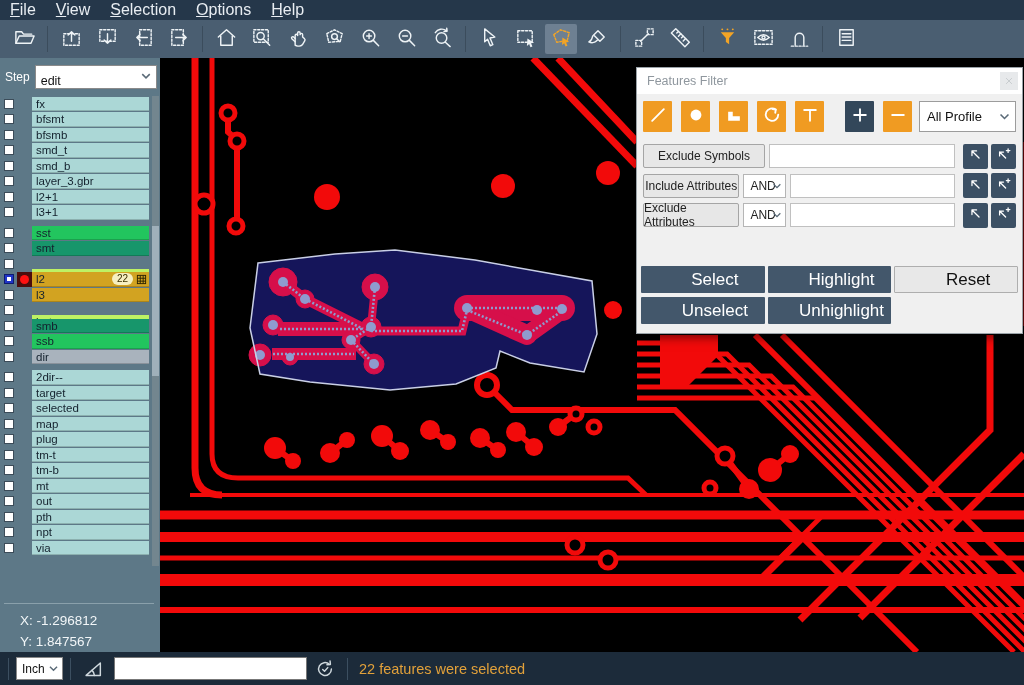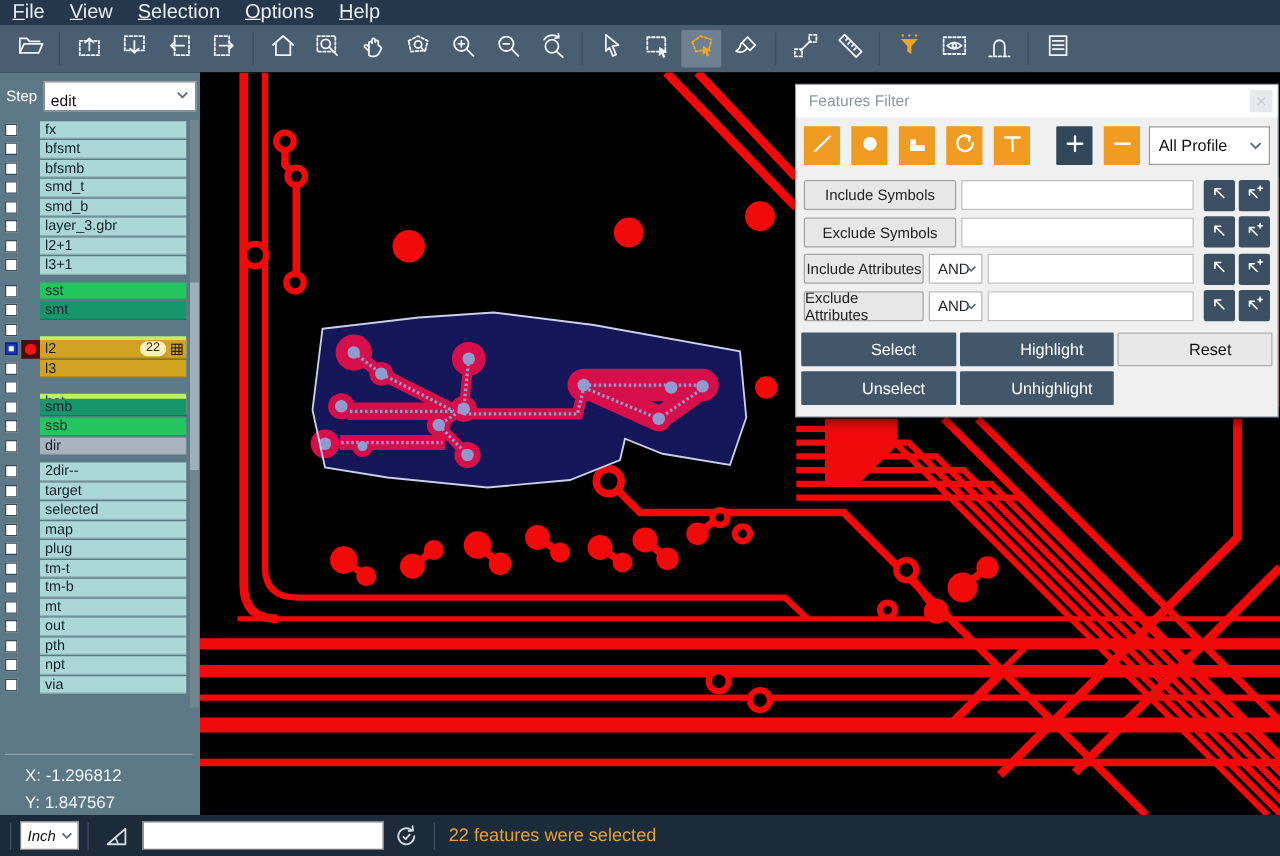--- a/index.html
+++ b/index.html
@@ -81,29 +81,29 @@
        display:flex;align-items:center;padding-left:6px;font-size:12px;color:#222;position:relative;}
   .fop .chev{position:absolute;right:0;top:3px;width:16px;height:16px;}
   .finput{flex:1;height:24px;box-sizing:border-box;background:#fff;border:1px solid #c0c0c0;margin-left:4px;
           font-size:12px;padding:0 4px;font-family:"Liberation Sans",sans-serif;}
   .fbtns{display:flex;margin-left:5px;}
   .abtn{width:25px;height:25px;background:#3c5064;border-radius:2px;margin-left:3px;
         display:flex;align-items:center;justify-content:center;}
   .abtn svg{width:17px;height:17px;} .abtn svg *{stroke:#fff;stroke-width:1.8;fill:none;stroke-linecap:round;}
   #dialog-actions{position:absolute;left:4px;right:4px;top:198px;display:grid;
                   grid-template-columns:1fr 1fr 1fr;grid-gap:4px 3px;}
-  .act{height:27px;font-size:13px;display:flex;align-items:center;justify-content:center;border-radius:1px;padding-left:24px;}
+  .act{height:27px;font-size:17px;display:flex;align-items:center;justify-content:center;border-radius:1px;padding-left:24px;}
   .act.dark{background:#43576b;color:#fff;}
   .act.light{background:#e8e8e8;color:#111;border:1px solid #aeaeae;box-sizing:border-box;}
   
   #statusbar{position:absolute;left:0;top:652px;width:1024px;height:33px;background:#1c2b3a;
              display:flex;align-items:center;color:#cfd8dd;}
   .ssep{width:1px;height:22px;background:#3c4f60;margin:0 7px;}
   .unit-select{width:47px;height:23px;background:#fff;border:1px solid #888;box-sizing:border-box;
-               display:flex;align-items:center;padding-left:5px;font-size:12px;color:#111;position:relative;font-style:italic;}
+               display:flex;align-items:center;padding-left:5px;font-size:12px;color:#111;position:relative;}
   .unit-select .chev{position:absolute;right:0;top:2px;width:17px;height:17px;}
   .sicon{width:22px;height:22px;margin:0 4px;}
   .sicon svg{width:100%;height:100%;} .sicon svg *{stroke:#cfd8dd;stroke-width:1.6;fill:none;stroke-linecap:round;stroke-linejoin:round;}
   .cmd-input{width:193px;height:23px;box-sizing:border-box;background:#fff;border:1px solid #777;
              margin-left:6px;font-size:12px;padding:0 5px;font-family:"Liberation Sans",sans-serif;}
   .smsg{color:#e2a13a;font-size:14.5px;margin-left:4px;}
 </style>
 </head>
 <body>
 
@@ -727,37 +727,20 @@
         </div>
         <div class="profile-select">
         <span>All Profile</span>
         <span class="chev"><svg viewBox="0 0 24 24">
               <path d="M7 9.5 L12 14.5 L17 9.5"></path>
             </svg></span>
       </div>
     </div>
     <div id="filter-rows">
         <div class="frow">
-          <div class="flabel">Include Symbols</div>
-          <input class="finput" value="" style="">
-          <div class="fbtns">
-            <div class="abtn">
-              <span><svg viewBox="0 0 24 24">
-                  <path d="M17 17 L7 7 M7 7 h6.5 M7 7 v6.5"></path>
-                </svg></span>
-            </div>
-            <div class="abtn">
-              <span><svg viewBox="0 0 24 24">
-                  <path d="M15 17 L6.5 8.5 M6.5 8.5 h5.5 M6.5 8.5 v5.5"></path>
-                  <path d="M18.5 4 v5 M16 6.5 h5"></path>
-                </svg></span>
-            </div>
-          </div>
-        </div>
-        <div class="frow">
           <div class="flabel">Exclude Symbols</div>
           <input class="finput" value="" style="">
           <div class="fbtns">
             <div class="abtn">
               <span><svg viewBox="0 0 24 24">
                   <path d="M17 17 L7 7 M7 7 h6.5 M7 7 v6.5"></path>
                 </svg></span>
             </div>
             <div class="abtn">
               <span><svg viewBox="0 0 24 24">

